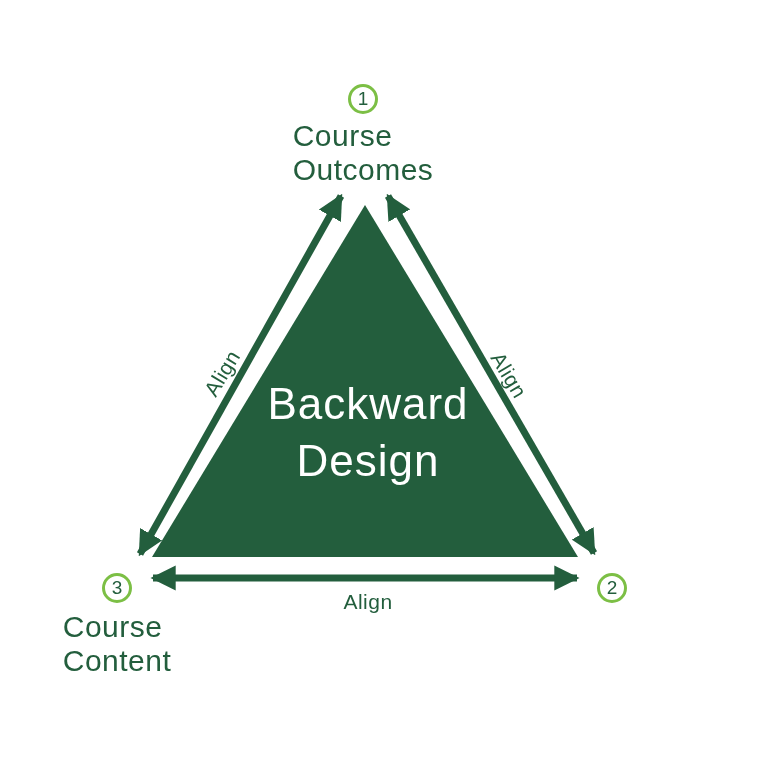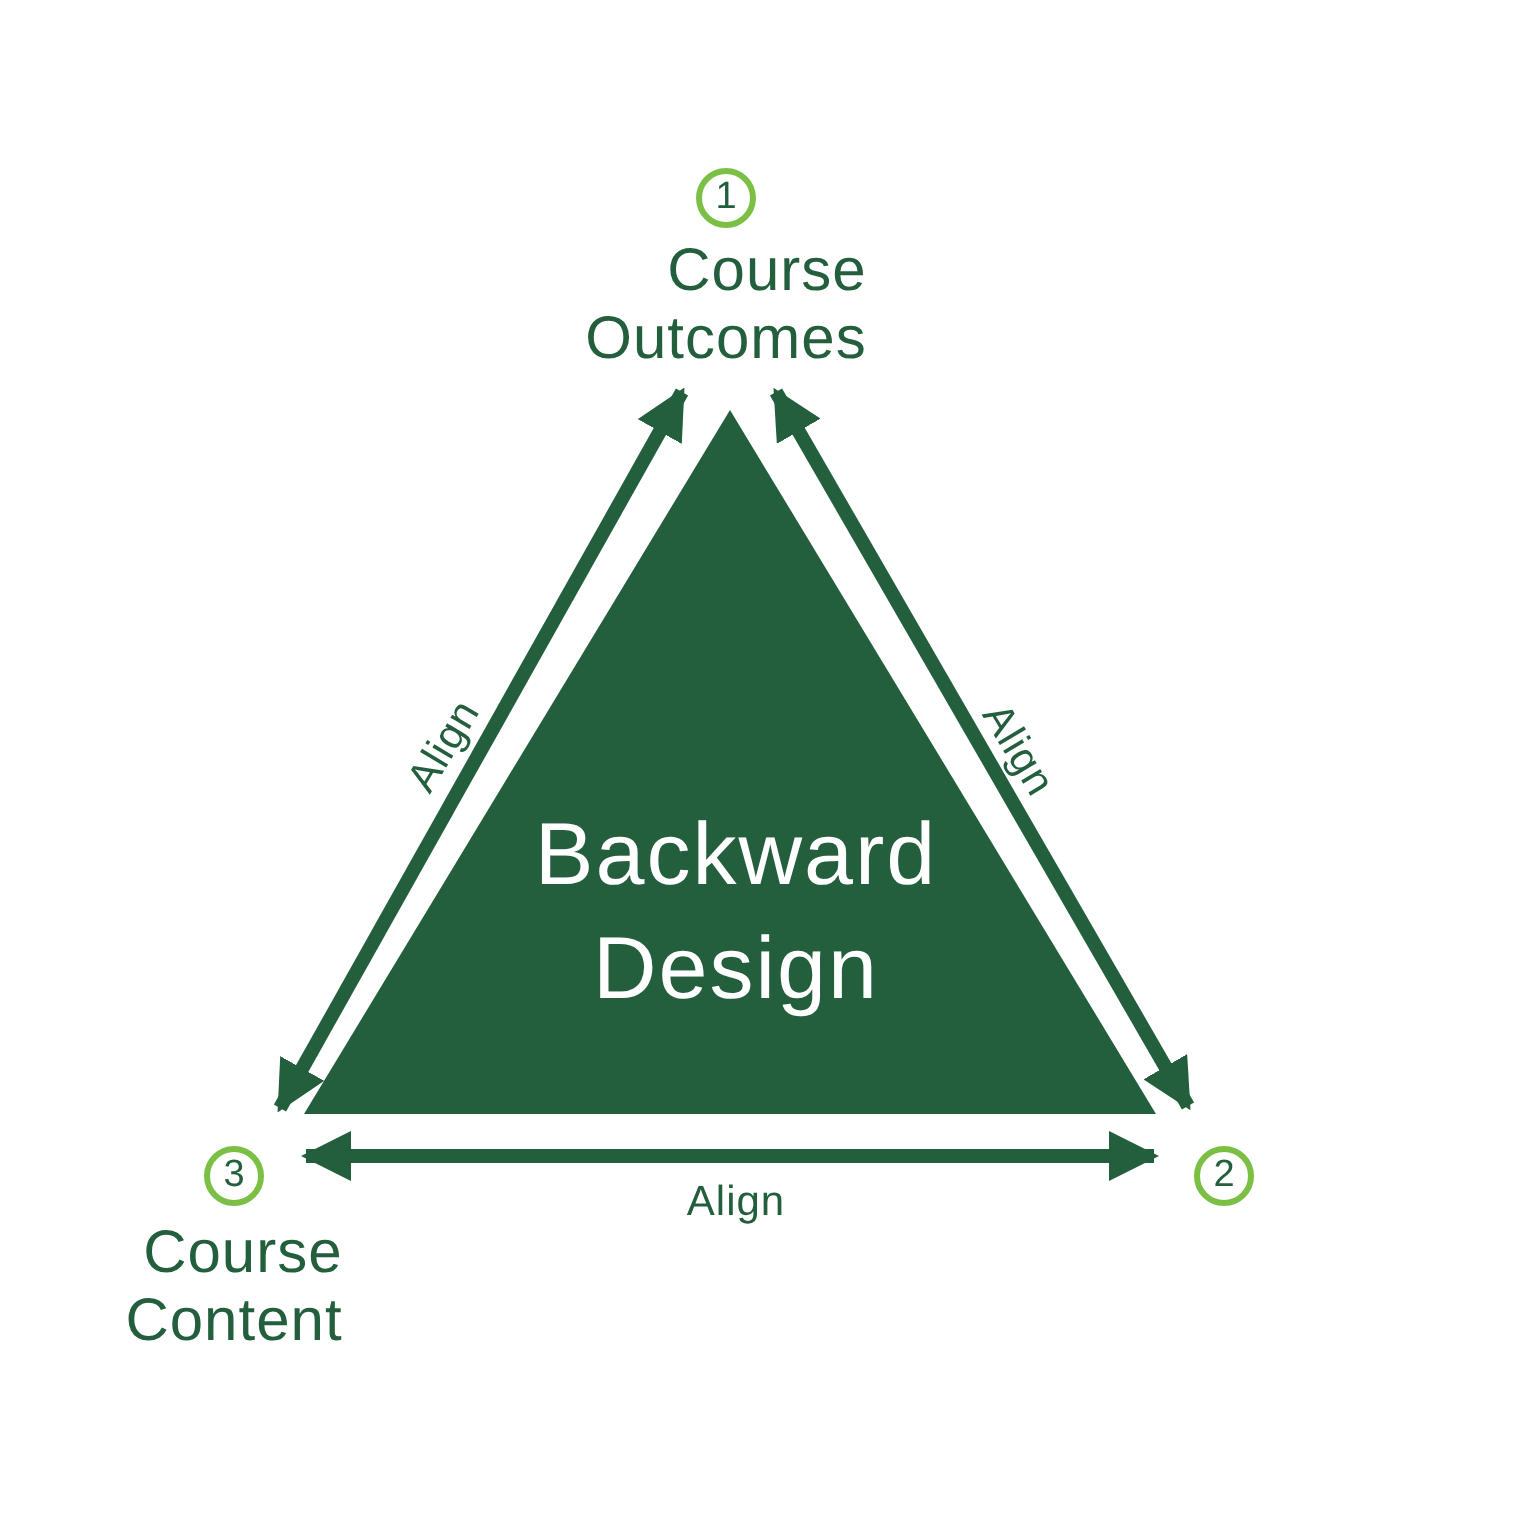--- a/index.html
+++ b/index.html
@@ -19,21 +19,21 @@
     position: absolute;
     left: 0;
     top: 0;
     width: 768px;
     height: 768px;
   }
   .label {
     position: absolute;
     transform: translate(-50%, -50%);
     color: #235e3d;
-    text-align: right;
+    text-align: left;
     white-space: pre-line;
     font-size: 30px;
     line-height: 34px;
     letter-spacing: 0.5px;
   }
   .center-title {
     position: absolute;
     transform: translate(-50%, -50%);
     color: #ffffff;
     text-align: center;
@@ -93,21 +93,21 @@
 Outcomes</div>
 
   <div class="num-badge" style="left:597px; top:573px;">2</div>
 
 
   <div class="num-badge" style="left:102px; top:573px;">3</div>
 
   <div class="label" style="left:117px; top:644px;">Course
 Content</div>
 
-  <div class="center-title" style="left:368px; top:456px;">Backward
+  <div class="center-title" style="left:368px; top:432px;">Backward
 Design</div>
 
   <div class="align-label align-left" style="left:222px; top:373px;">Align</div>
 
   <div class="align-label align-right" style="left:509px; top:375px;">Align</div>
 
   <div class="align-label align-bottom" style="left:368px; top:601px;">Align</div>
 
 </div>
 

